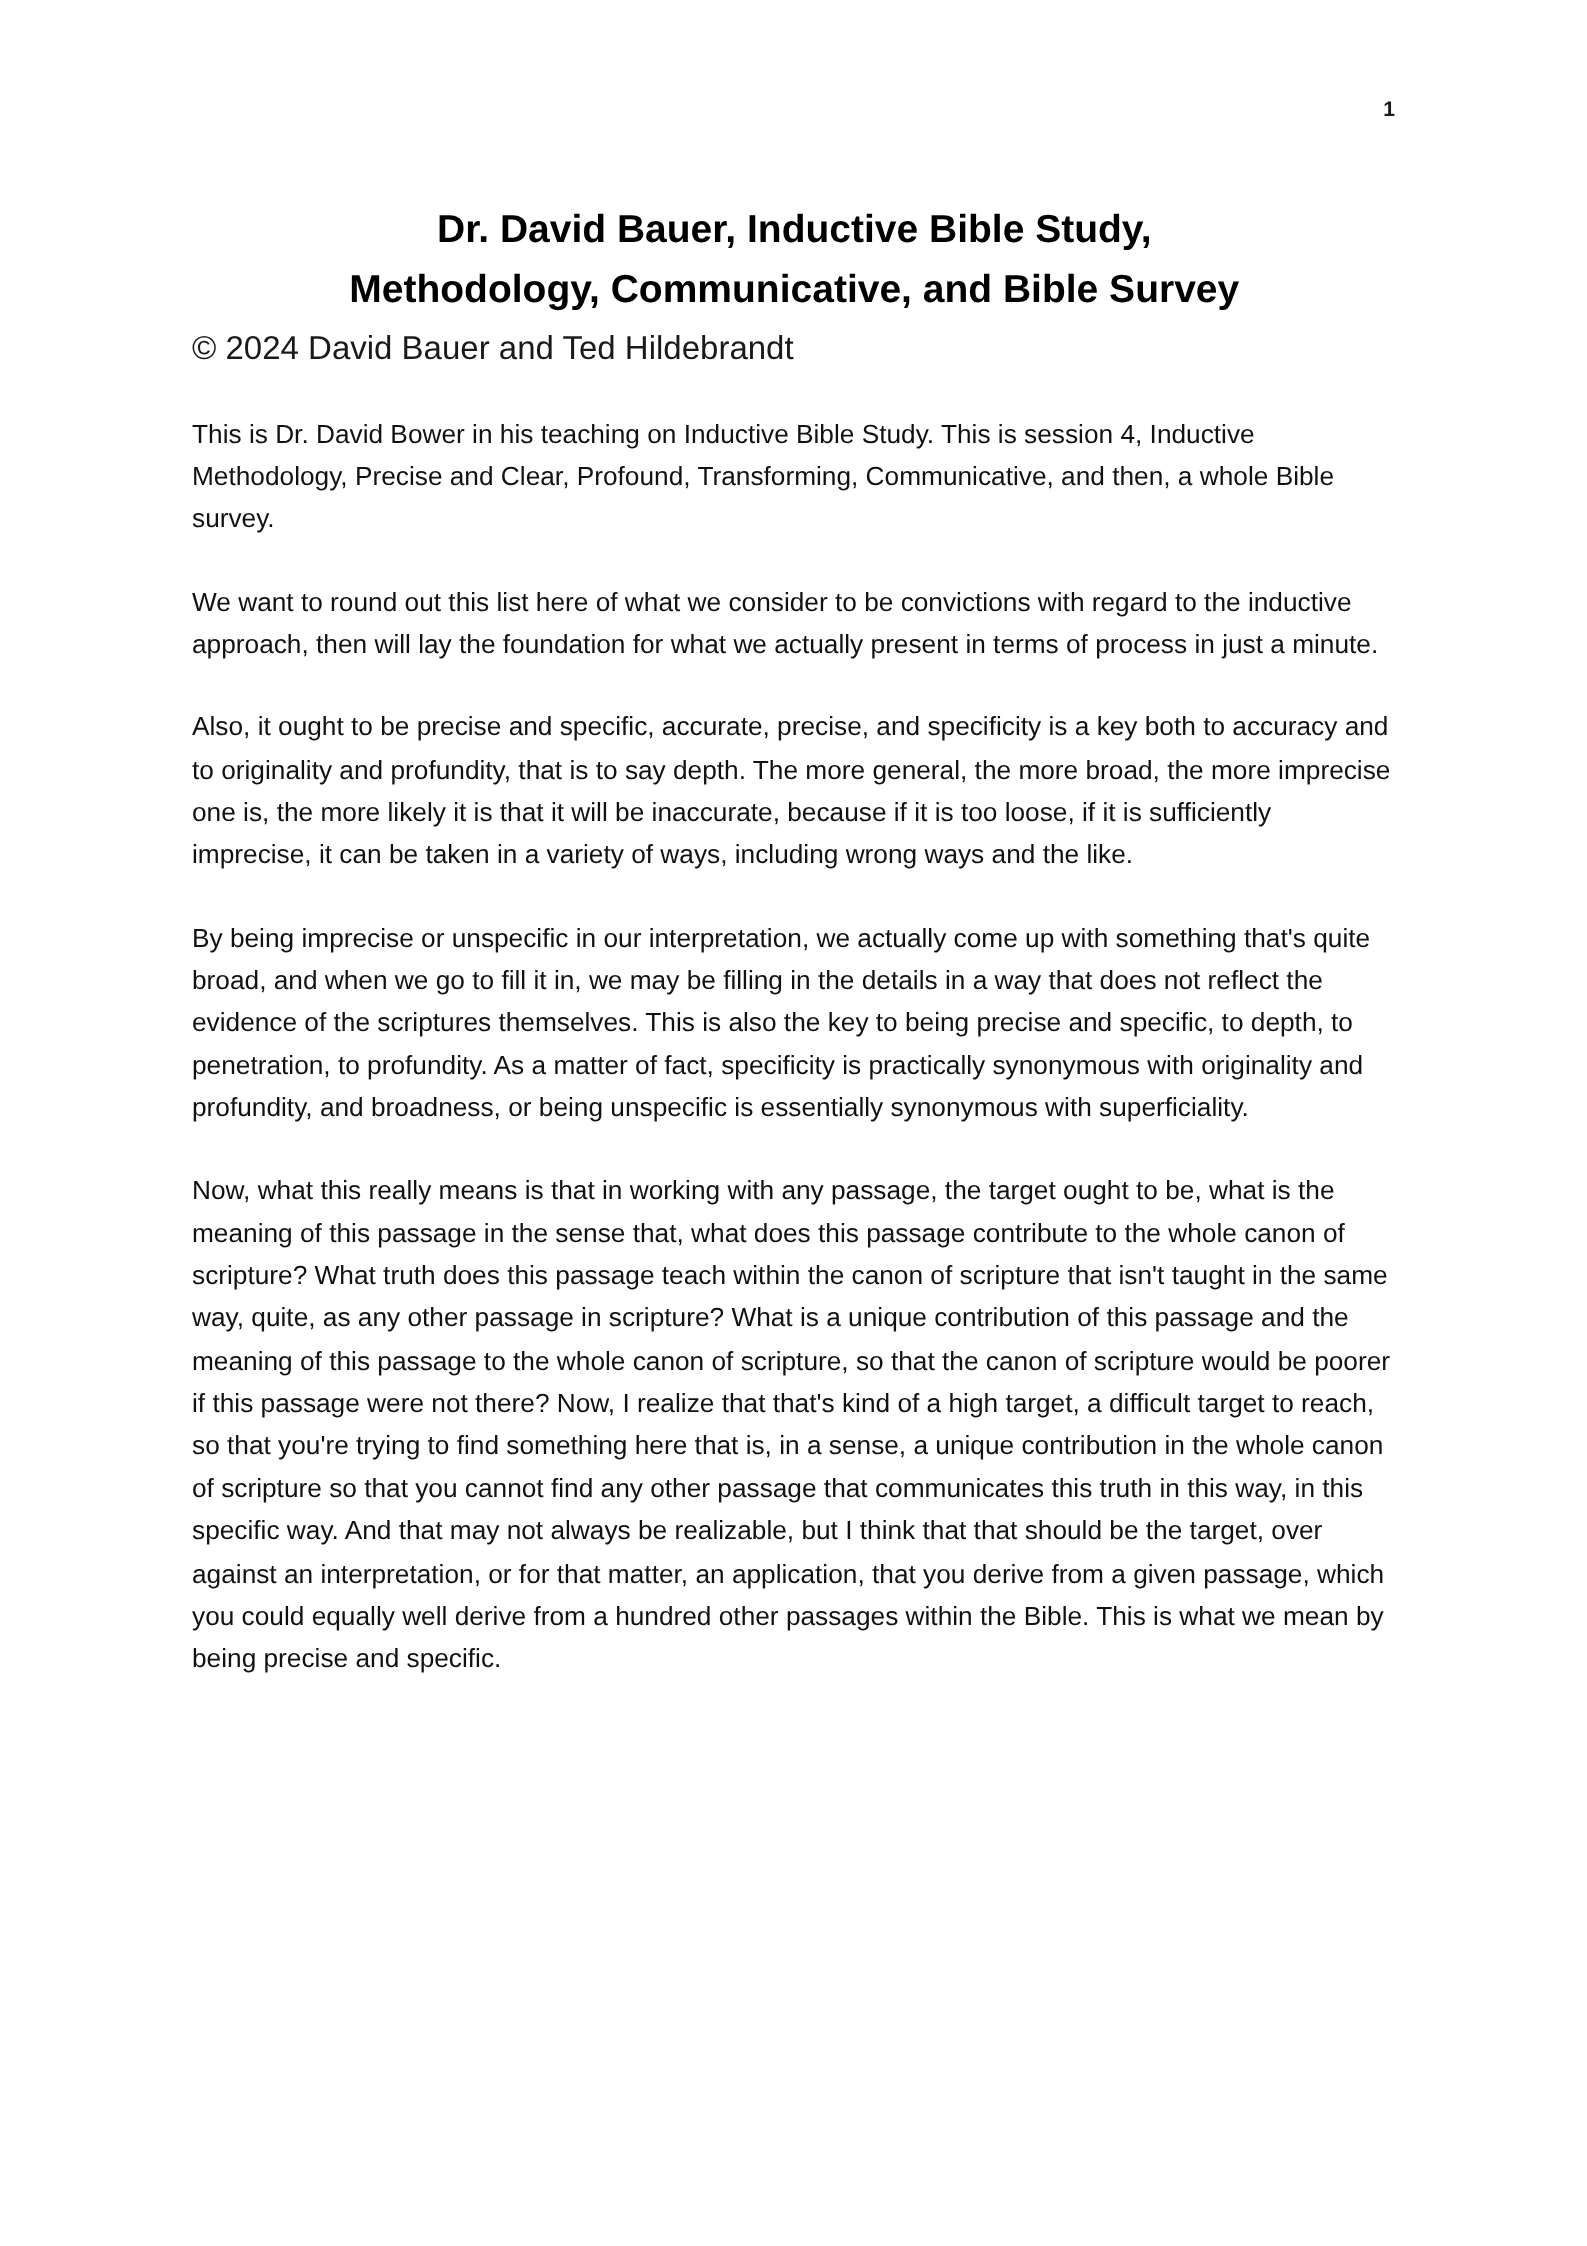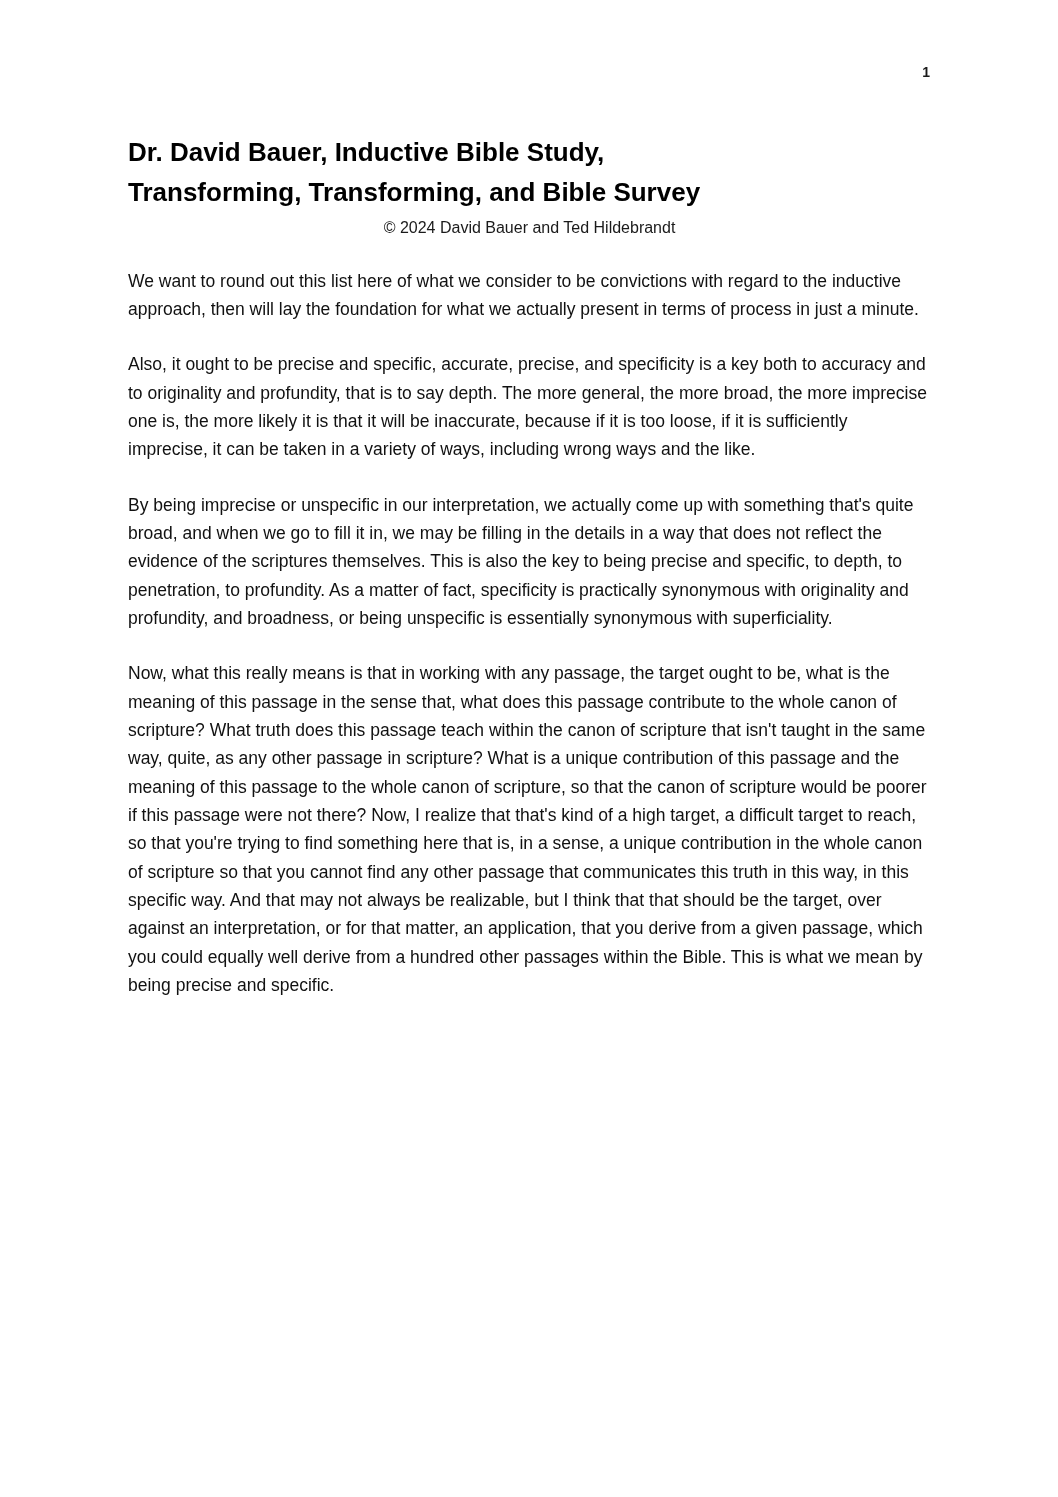--- a/index.html
+++ b/index.html
@@ -25,32 +25,33 @@
     font-weight: bold;
     color: #1a1a1a;
   }
   .content {
     position: absolute;
     top: 132px;
     left: 128px;
     width: 803px;
   }
   .doc-title {
+    text-align: center;
     font-size: 26px;
     font-weight: bold;
     line-height: 1.55;
     color: #000000;
     margin: 0;
   }
   .doc-title .title-line {
     display: block;
   }
   .copyright-line {
-    text-align: center;
-    font-size: 16px;
+    text-align: left;
+    font-size: 22px;
     font-weight: normal;
     color: #1a1a1a;
     margin-top: 6px;
   }
   .body-text {
     margin-top: 30px;
     font-size: 17.5px;
     line-height: 1.62;
     color: #111111;
   }
@@ -63,26 +64,27 @@
 <body>
 
 <div class="page">
 
   <div class="page-number">1</div>
 
   <div class="content">
 
     <h1 class="doc-title">
       <span class="title-line">Dr. David Bauer, Inductive Bible Study,</span>
-      <span class="title-line">Transforming, Transforming, and Bible Survey</span>
+      <span class="title-line">Methodology, Communicative, and Bible Survey</span>
     </h1>
 
     <div class="copyright-line">© 2024 David Bauer and Ted Hildebrandt</div>
 
     <div class="body-text">
+      <p>This is Dr. David Bower in his teaching on Inductive Bible Study. This is session 4, Inductive Methodology, Precise and Clear, Profound, Transforming, Communicative, and then, a whole Bible survey.</p>
       <p>We want to round out this list here of what we consider to be convictions with regard to the inductive approach, then will lay the foundation for what we actually present in terms of process in just a minute.</p>
       <p>Also, it ought to be precise and specific, accurate, precise, and specificity is a key both to accuracy and to originality and profundity, that is to say depth. The more general, the more broad, the more imprecise one is, the more likely it is that it will be inaccurate, because if it is too loose, if it is sufficiently imprecise, it can be taken in a variety of ways, including wrong ways and the like.</p>
       <p>By being imprecise or unspecific in our interpretation, we actually come up with something that's quite broad, and when we go to fill it in, we may be filling in the details in a way that does not reflect the evidence of the scriptures themselves. This is also the key to being precise and specific, to depth, to penetration, to profundity. As a matter of fact, specificity is practically synonymous with originality and profundity, and broadness, or being unspecific is essentially synonymous with superficiality.</p>
       <p>Now, what this really means is that in working with any passage, the target ought to be, what is the meaning of this passage in the sense that, what does this passage contribute to the whole canon of scripture? What truth does this passage teach within the canon of scripture that isn't taught in the same way, quite, as any other passage in scripture? What is a unique contribution of this passage and the meaning of this passage to the whole canon of scripture, so that the canon of scripture would be poorer if this passage were not there? Now, I realize that that's kind of a high target, a difficult target to reach, so that you're trying to find something here that is, in a sense, a unique contribution in the whole canon of scripture so that you cannot find any other passage that communicates this truth in this way, in this specific way. And that may not always be realizable, but I think that that should be the target, over against an interpretation, or for that matter, an application, that you derive from a given passage, which you could equally well derive from a hundred other passages within the Bible. This is what we mean by being precise and specific.</p>
     </div>
 
   </div>
 
 </div>
 

